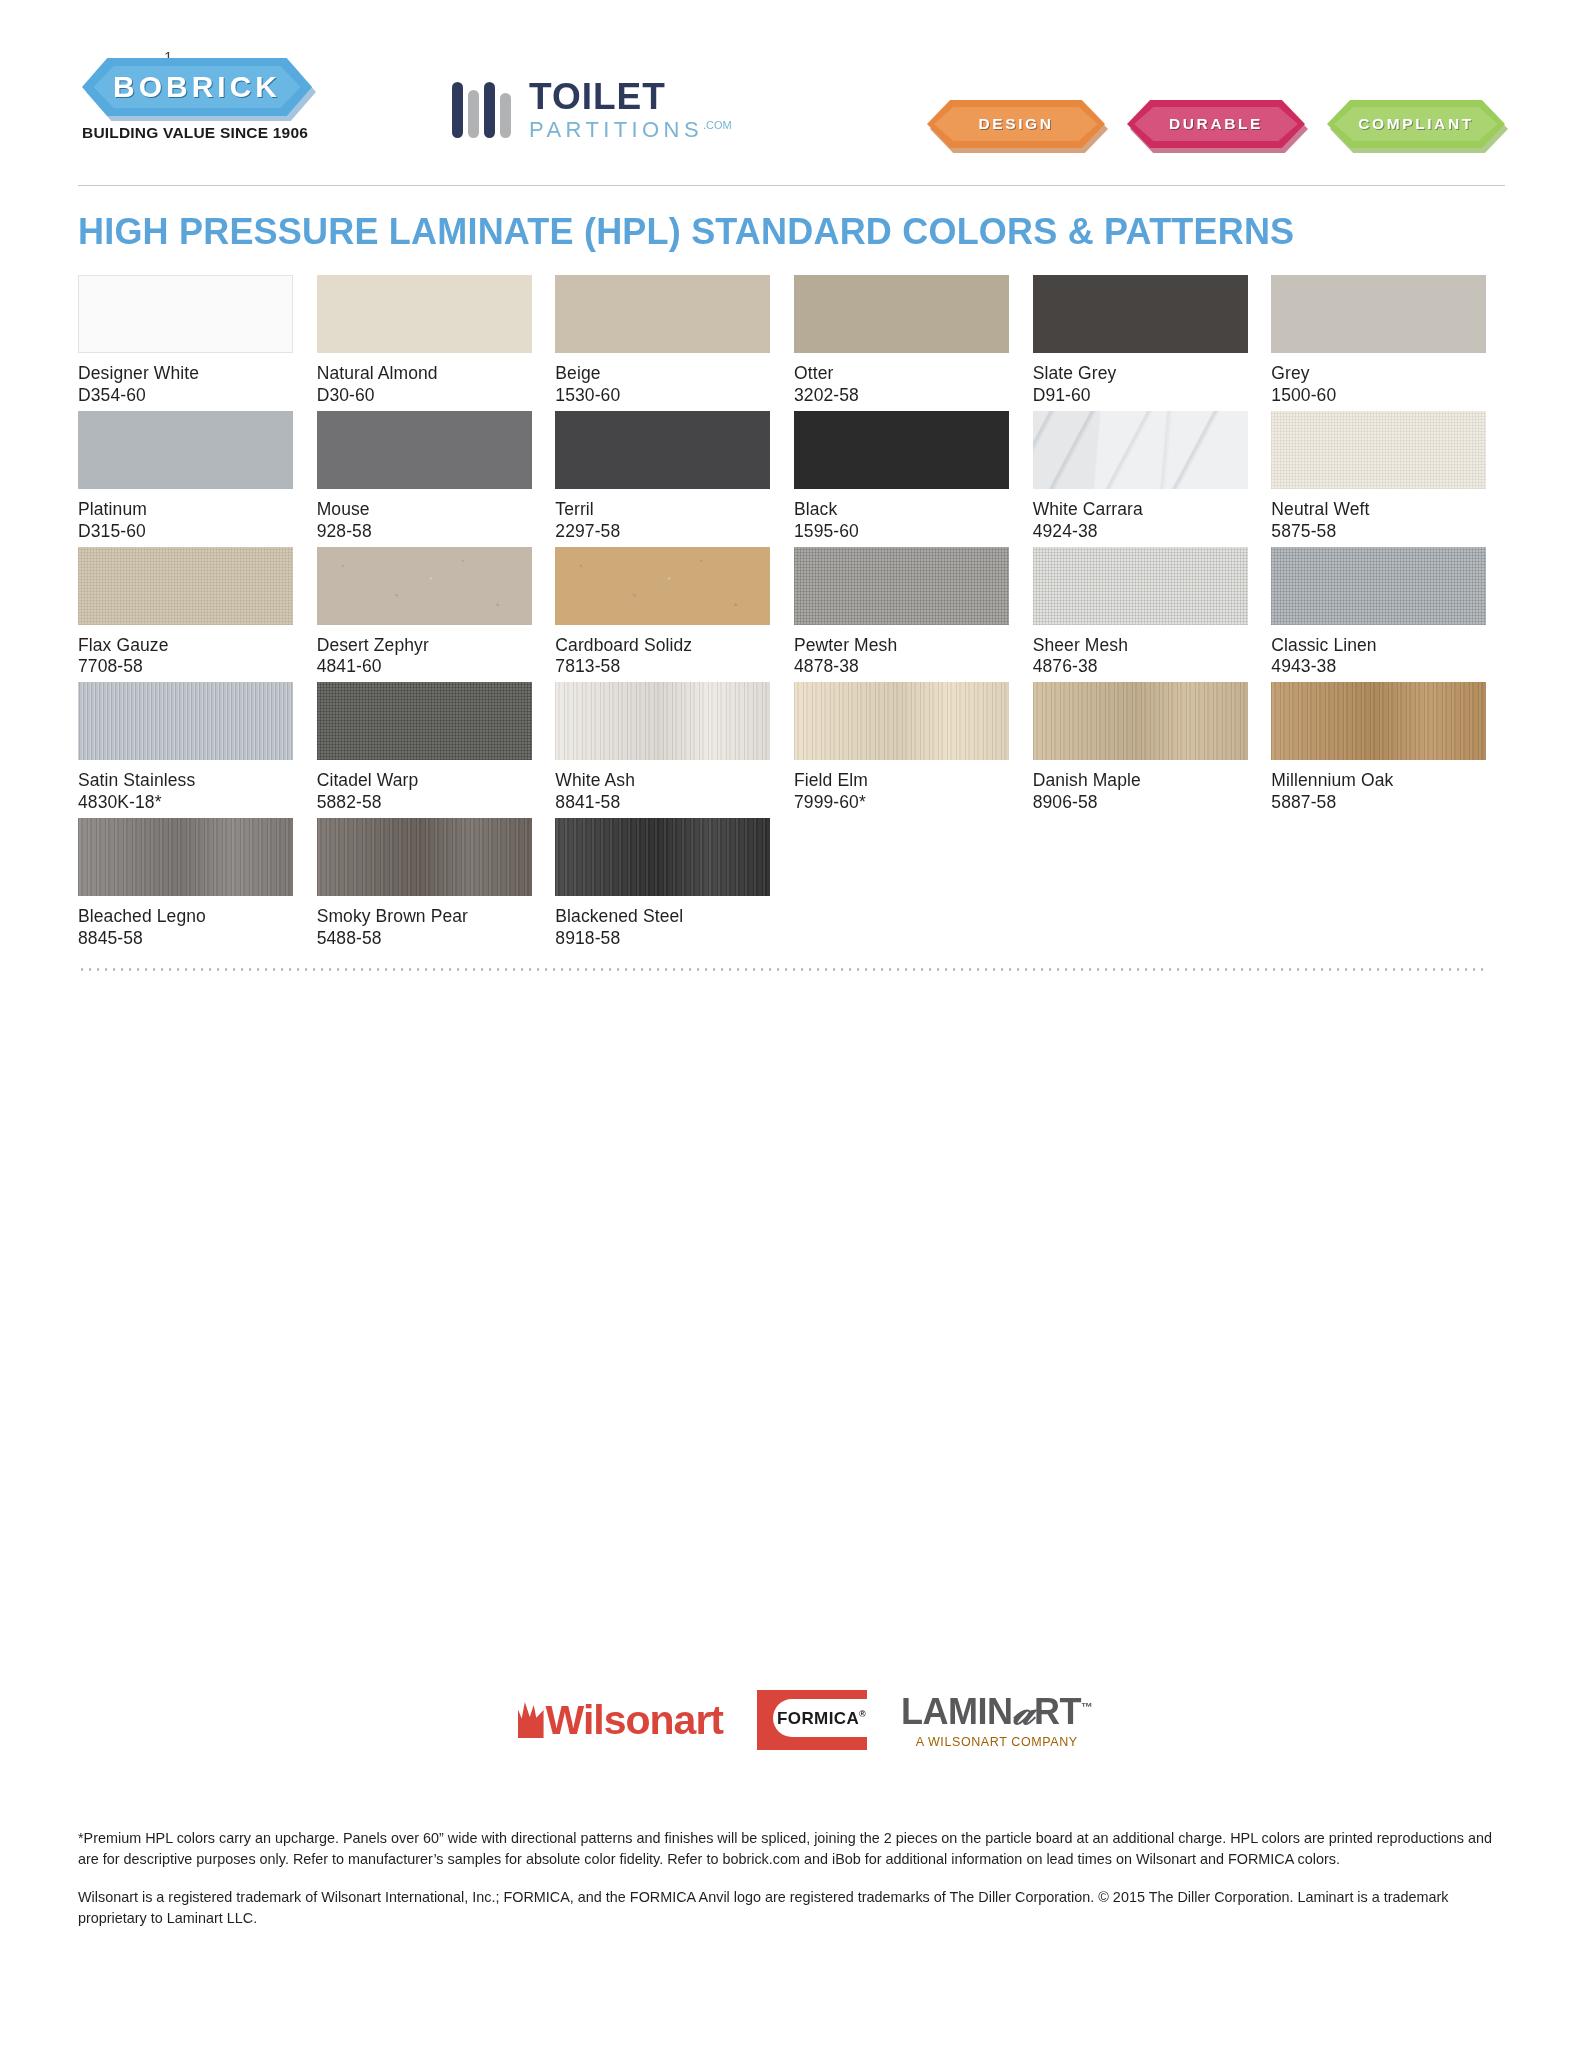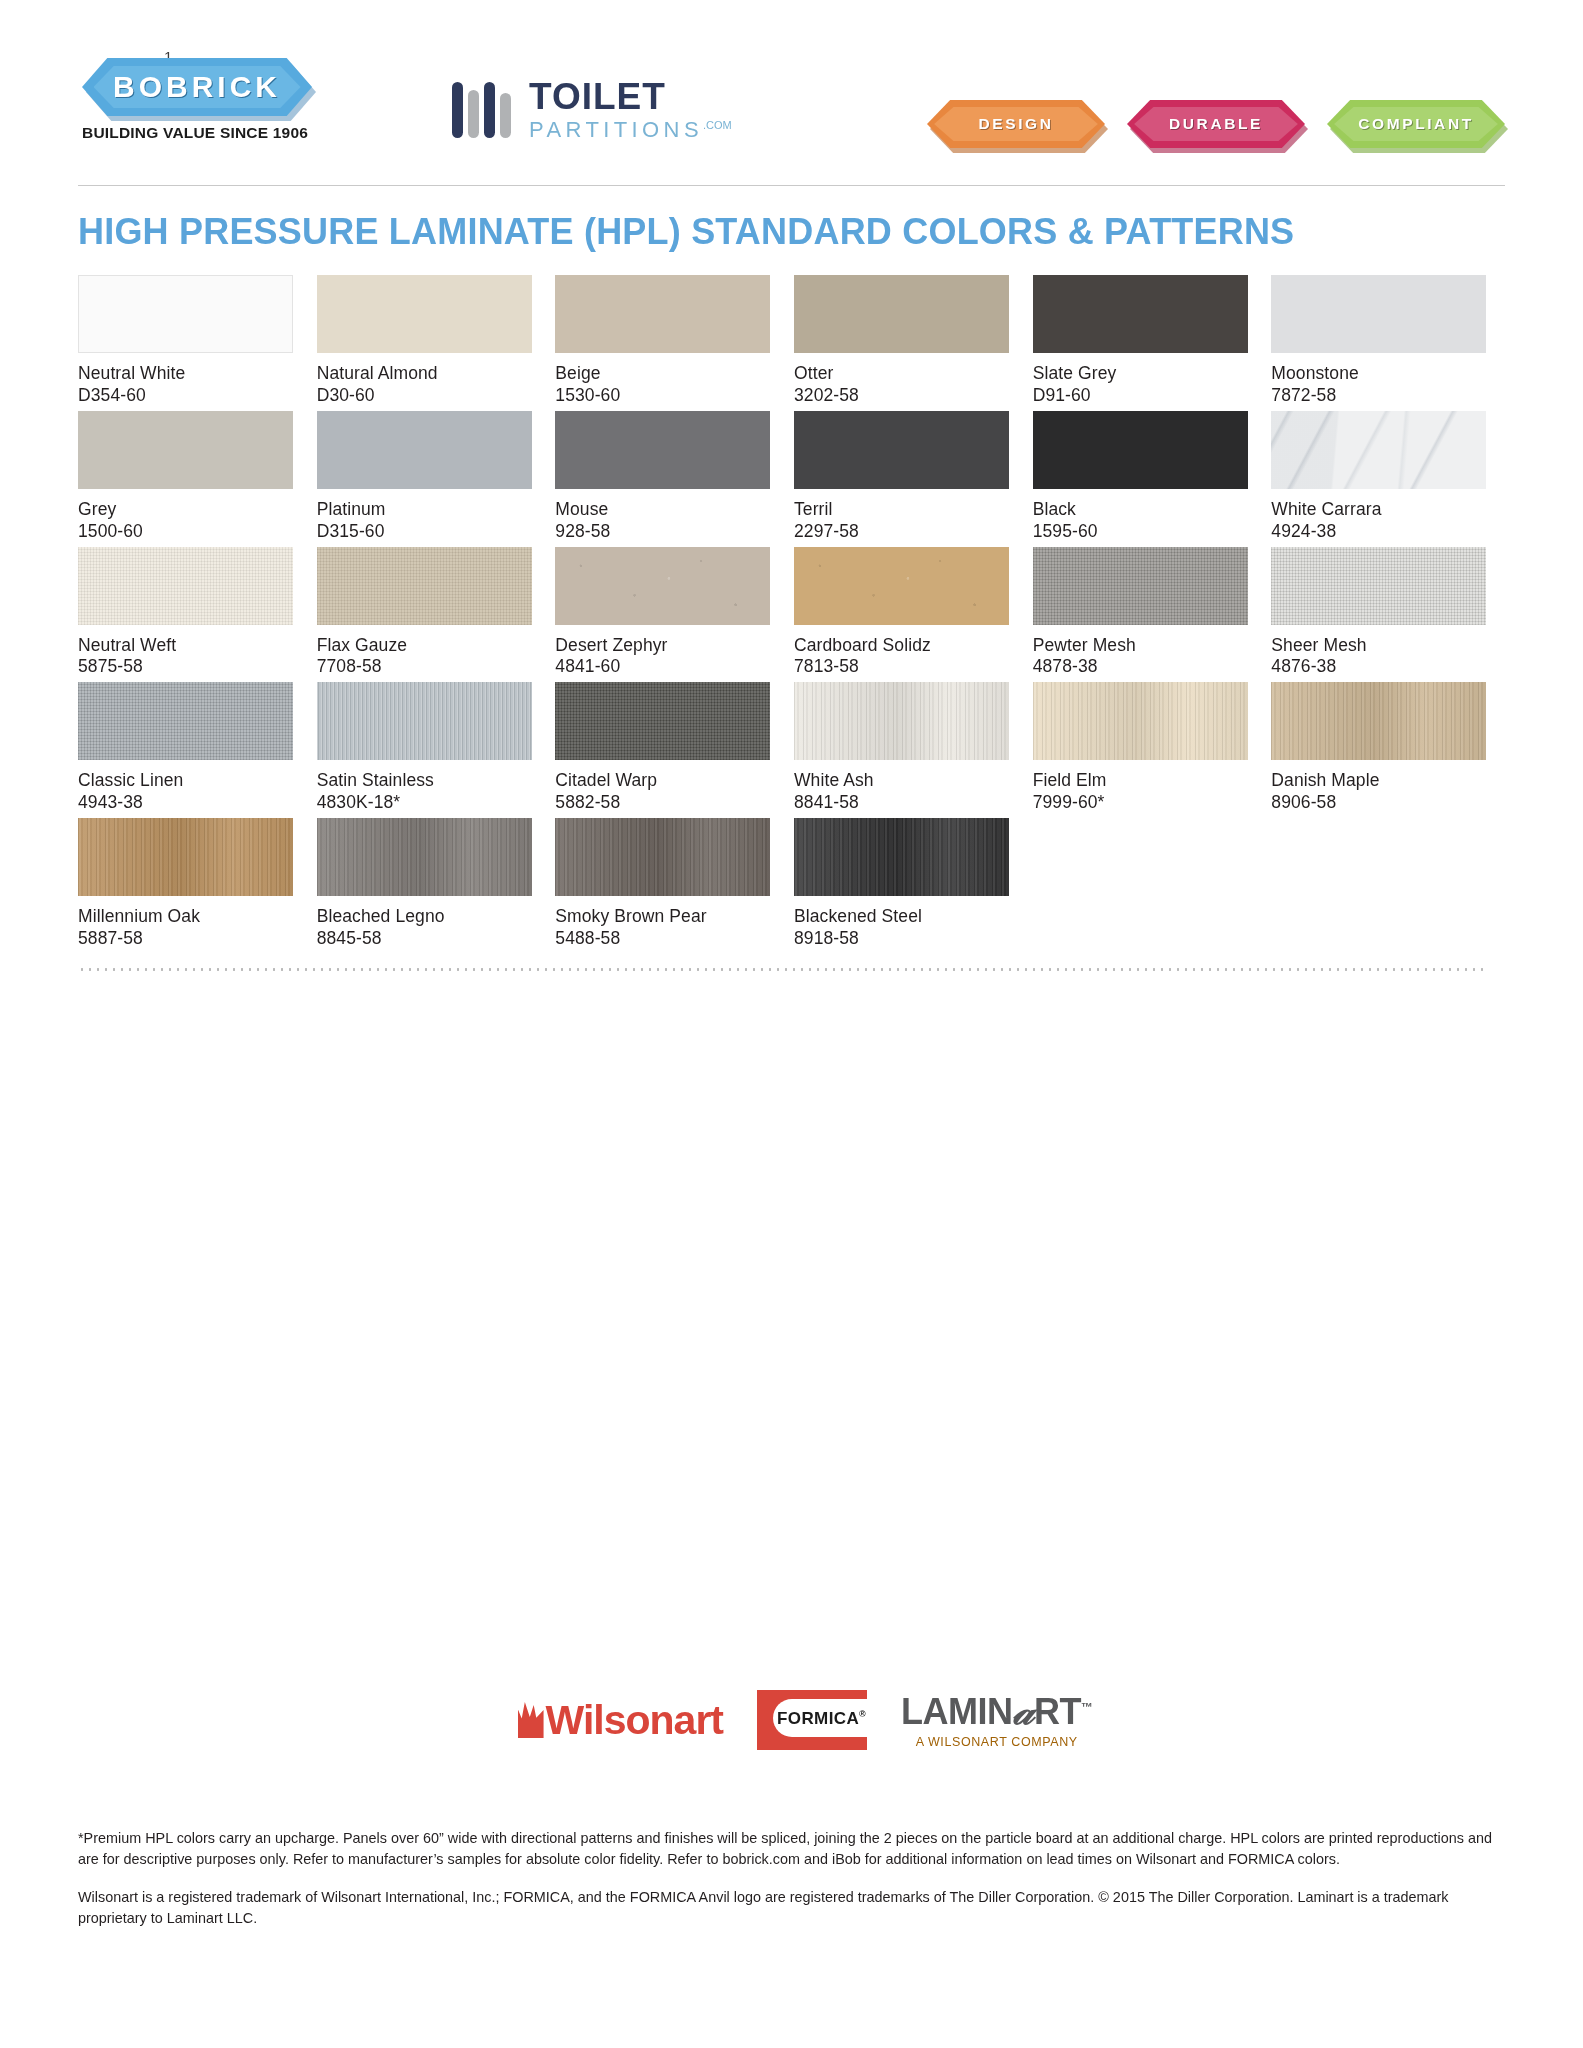--- a/index.html
+++ b/index.html
@@ -230,21 +230,21 @@
     </div>
 
     <div class="hr-line"></div>
   </div>
 
   <div class="title">HIGH PRESSURE LAMINATE (HPL) STANDARD COLORS &amp; PATTERNS</div>
 
   <div class="grid" id="swatch-grid">
       <div class="cell">
         <div class="chip bordered" style="background: linear-gradient(rgb(250, 250, 250), rgb(250, 250, 250));"></div>
-        <div class="cname">Neutral White</div>
+        <div class="cname">Designer White</div>
         <div class="ccode">D354-60</div>
       </div>
       <div class="cell">
         <div class="chip" style="background: linear-gradient(rgb(227, 219, 203), rgb(227, 219, 203));"></div>
         <div class="cname">Natural Almond</div>
         <div class="ccode">D30-60</div>
       </div>
       <div class="cell">
         <div class="chip" style="background: linear-gradient(rgb(203, 191, 174), rgb(203, 191, 174));"></div>
         <div class="cname">Beige</div>
@@ -252,25 +252,20 @@
       </div>
       <div class="cell">
         <div class="chip" style="background: linear-gradient(rgb(182, 171, 151), rgb(182, 171, 151));"></div>
         <div class="cname">Otter</div>
         <div class="ccode">3202-58</div>
       </div>
       <div class="cell">
         <div class="chip" style="background: linear-gradient(rgb(72, 68, 65), rgb(72, 68, 65));"></div>
         <div class="cname">Slate Grey</div>
         <div class="ccode">D91-60</div>
-      </div>
-      <div class="cell">
-        <div class="chip" style="background: linear-gradient(rgb(222, 223, 225), rgb(222, 223, 225));"></div>
-        <div class="cname">Moonstone</div>
-        <div class="ccode">7872-58</div>
       </div>
       <div class="cell">
         <div class="chip" style="background: linear-gradient(rgb(198, 194, 185), rgb(198, 194, 185));"></div>
         <div class="cname">Grey</div>
         <div class="ccode">1500-60</div>
       </div>
       <div class="cell">
         <div class="chip" style="background: linear-gradient(rgb(178, 183, 188), rgb(178, 183, 188));"></div>
         <div class="cname">Platinum</div>
         <div class="ccode">D315-60</div>

